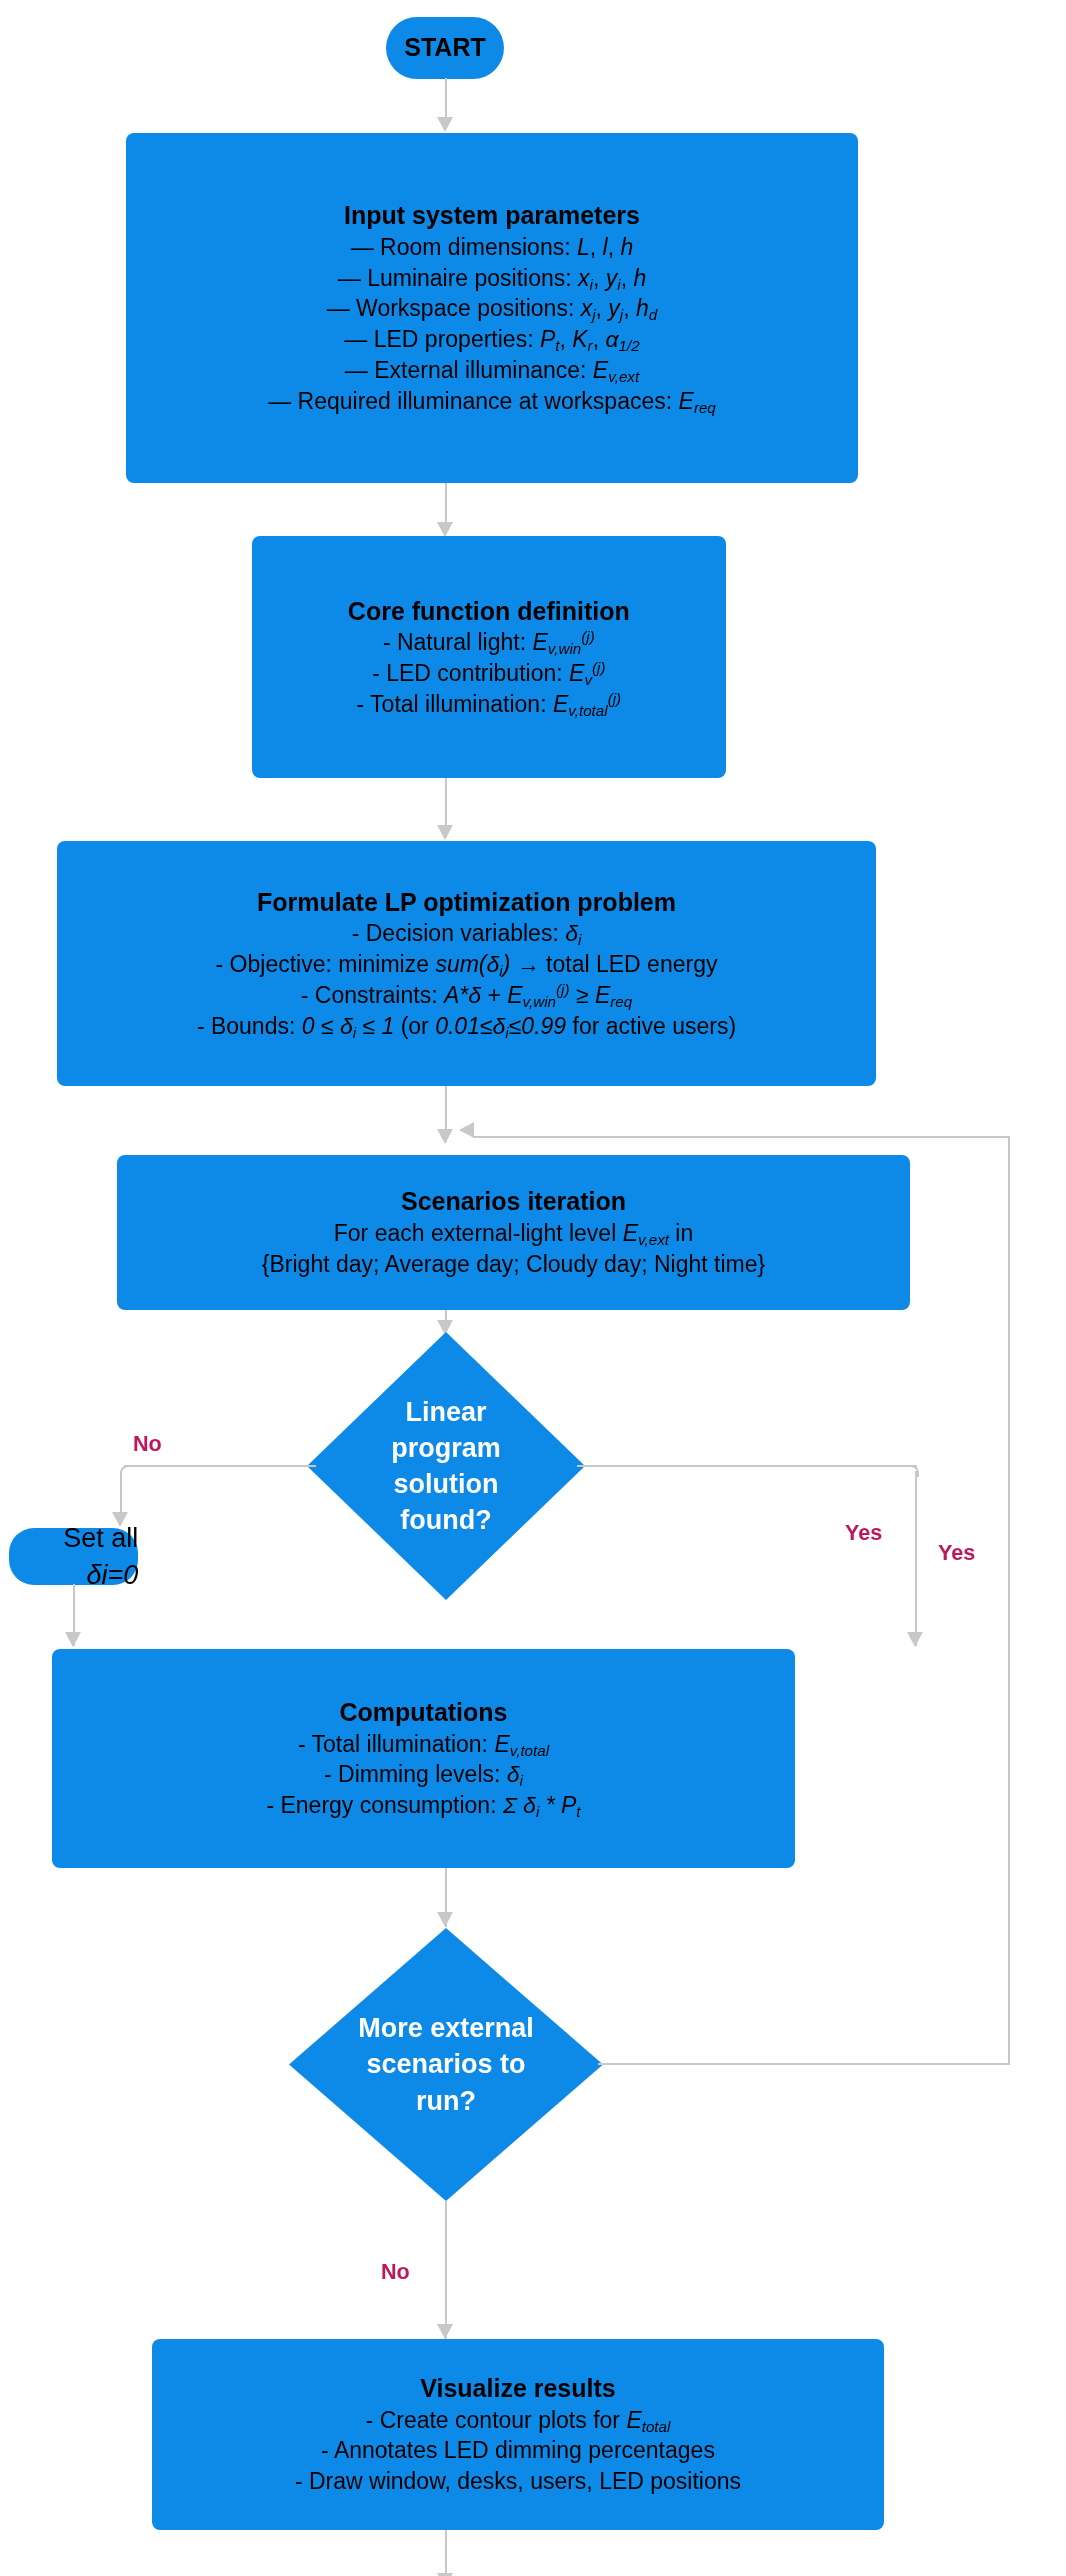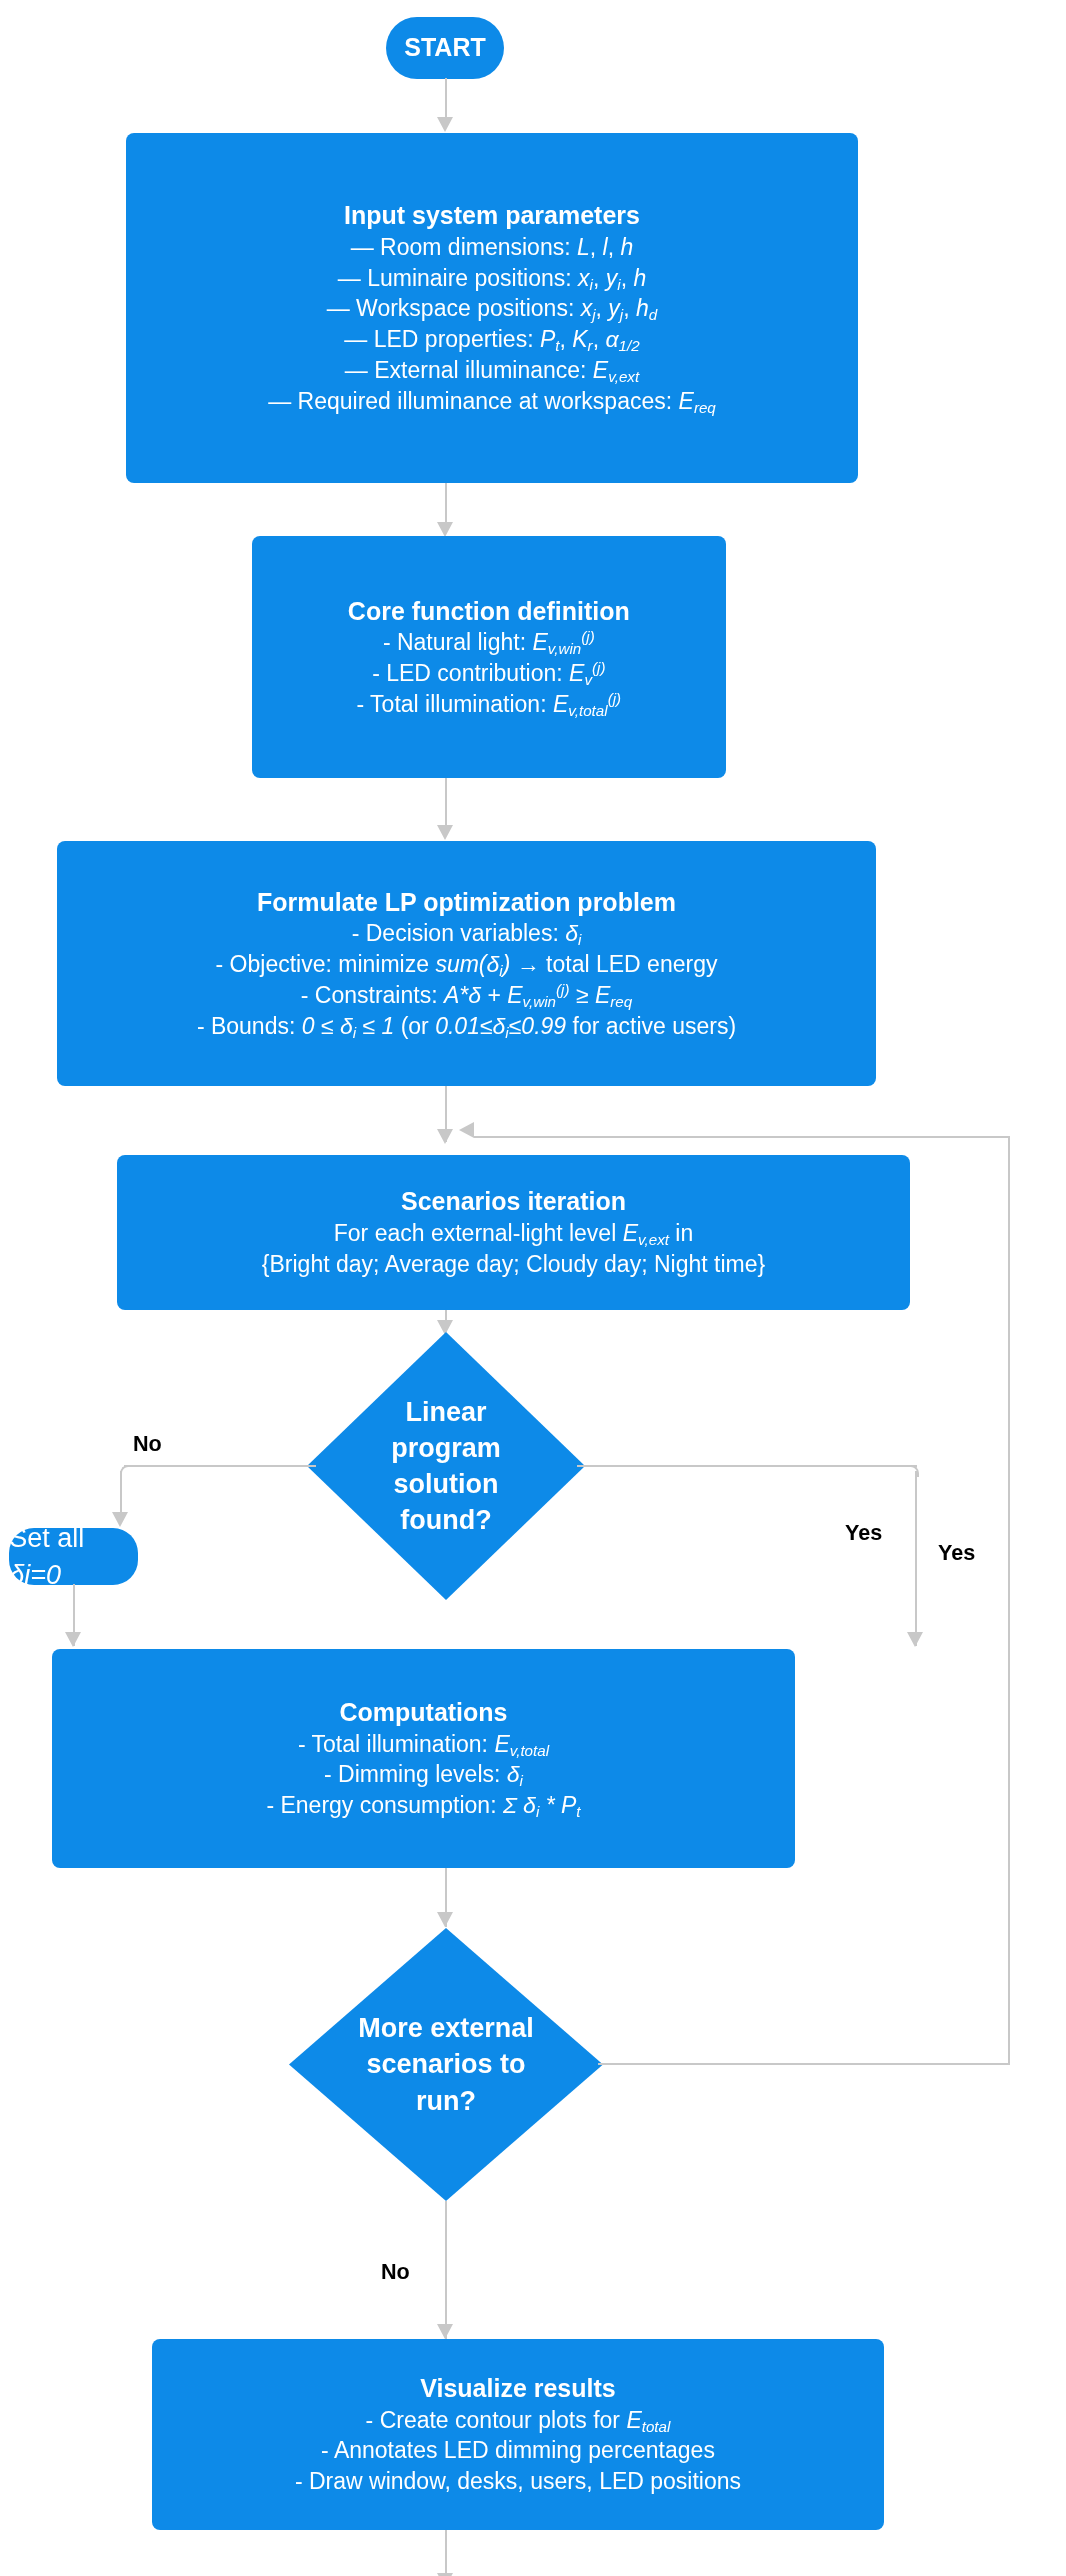--- a/index.html
+++ b/index.html
@@ -1,22 +1,22 @@
 <!DOCTYPE html>
 <html style="font-size:8.2px"><head>
 <meta charset="utf-8">
 <style>
   html,body{margin:0;padding:0;background:#fff;}
   body{font-family:"Liberation Sans",sans-serif;}
   #canvas{position:relative;width:1066px;height:2975px;background:#fff;overflow:hidden;}
 
   
-  .node{position:absolute;background:#0d8ae8;color:#ffffff;display:flex;
+  .node{position:absolute;background:#0d8ae8;color:#000000;display:flex;
         flex-direction:column;align-items:center;justify-content:center;
-        text-align:left;box-sizing:border-box;}
+        text-align:right;box-sizing:border-box;}
   .proc{border-radius:8px;padding:10.3px 13.4px;}
   .term{border-radius:67px;font-weight:bold;}
   .small{border-radius:13.4px;}
 
   .title{font-weight:bold;display:block;}
   .line{display:block;}
 
   .f48{font-size:25px;line-height:1.30;}
   .f44{font-size:23px;line-height:1.34;}
   .f42{font-size:27px;line-height:1.34;}
@@ -40,21 +40,21 @@
   .arrow-d{position:absolute;width:0;height:0;
         border-left:8.8px solid transparent;border-right:8.8px solid transparent;
         border-top:15.5px solid #c8c8c8;}
   .arrow-l{position:absolute;width:0;height:0;
         border-top:8.8px solid transparent;border-bottom:8.8px solid transparent;
         border-right:15.5px solid #c8c8c8;}
   .corner{position:absolute;border:2.1px solid #c8c8c8;}
   .c-tr{border-left:none;border-bottom:none;border-top-right-radius:8.2px;}
   .c-tl{border-right:none;border-bottom:none;border-top-left-radius:8.2px;}
 
-  .elabel{position:absolute;color:#000000;font-weight:bold;font-size:21.6px;
+  .elabel{position:absolute;color:#be185d;font-weight:bold;font-size:21.6px;
           font-family:"Liberation Sans",sans-serif;white-space:nowrap;}
 </style>
 </head>
 <body>
 
 <div id="canvas">
 
   <div class="node term f48" style="left:386px;top:16.5px;width:118px;height:62px;">
     <span>START</span>
   </div>

